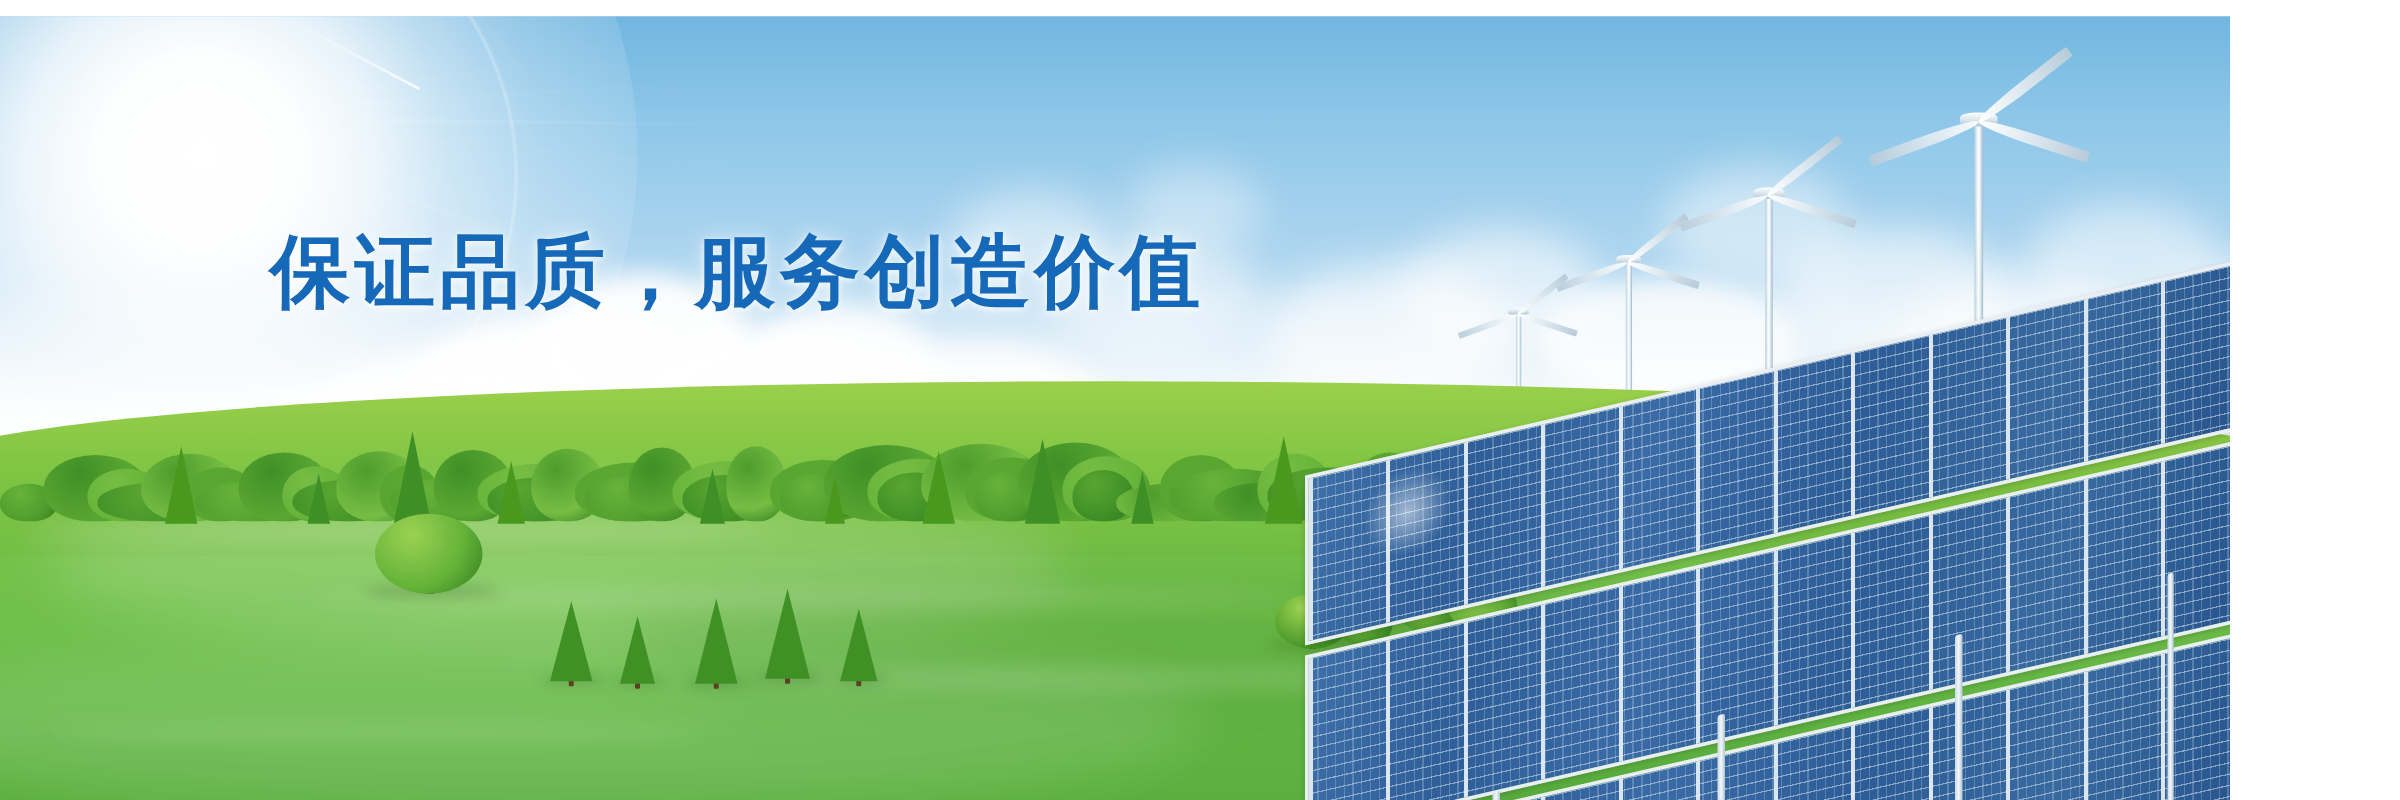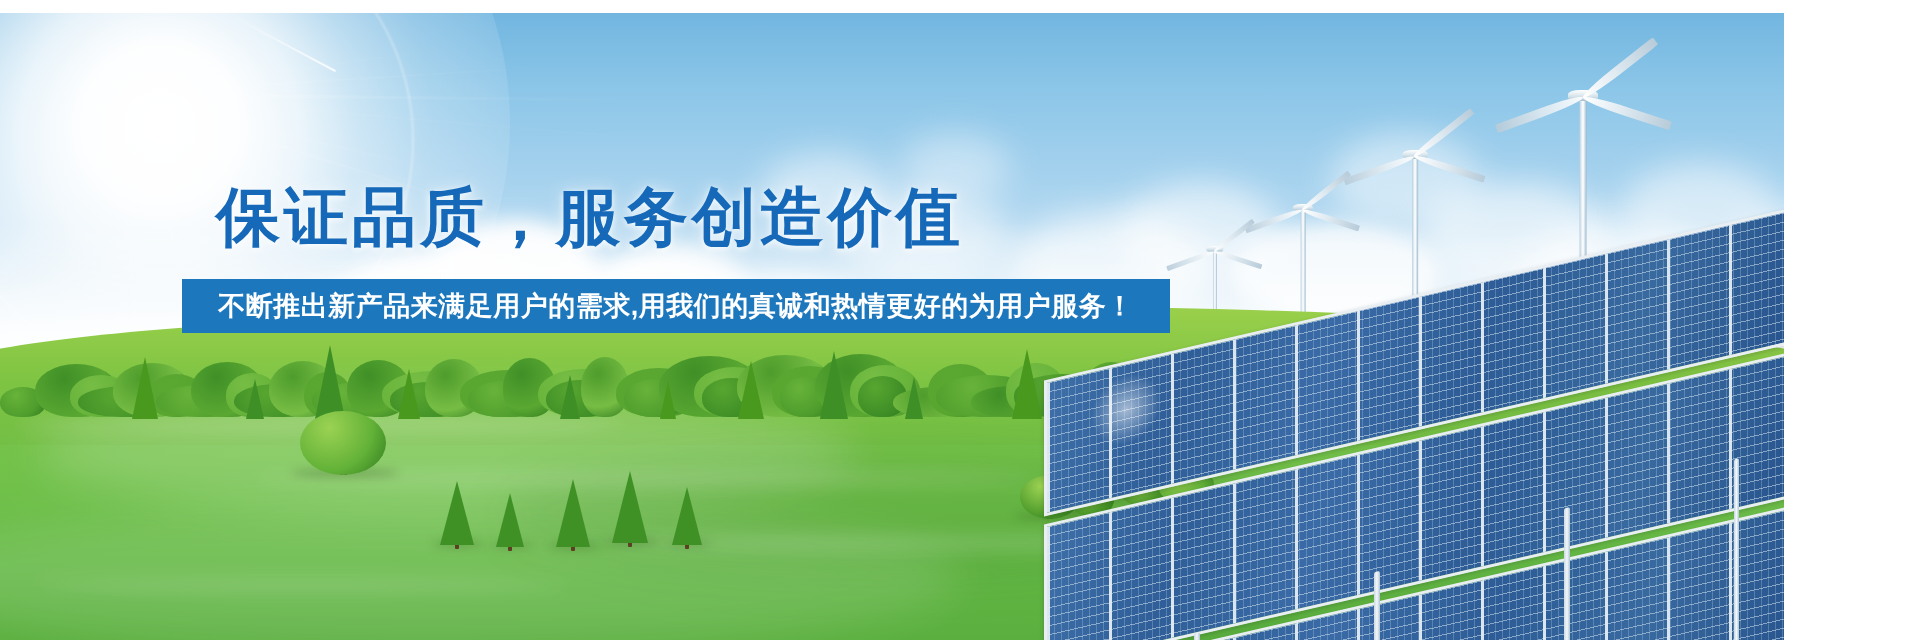--- a/index.html
+++ b/index.html
@@ -297,17 +297,14 @@
         <div class="cellgrid"></div>
       </div>
       <div class="leg" style="left: 150px; top: 300px; width: 6px; height: 170px;"></div>
       <div class="leg" style="left: 330px; top: 280px; width: 6px; height: 190px;"></div>
       <div class="leg" style="left: 520px; top: 260px; width: 6px; height: 210px;"></div>
       <div class="leg" style="left: 690px; top: 250px; width: 5px; height: 220px;"></div>
     </div>
 
   <div id="headline">保证品质，服务创造价值</div>
 
-  <div id="subtitle-bar">
-    <span id="subtitle-text">不断推出新产品来满足用户的需求,用我们的真诚和热情更好的为用户服务！</span>
-  </div>
 
 </div>
 
 </body></html>

